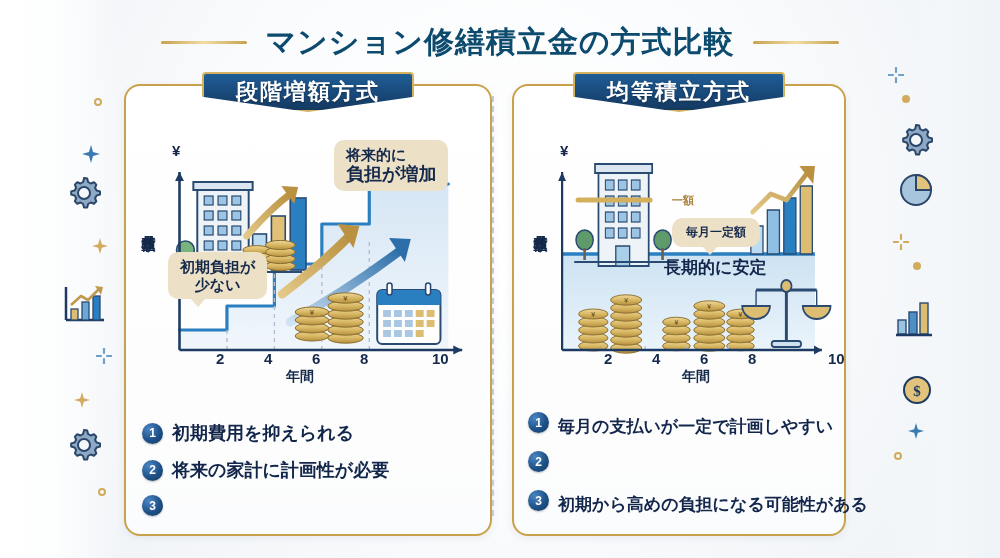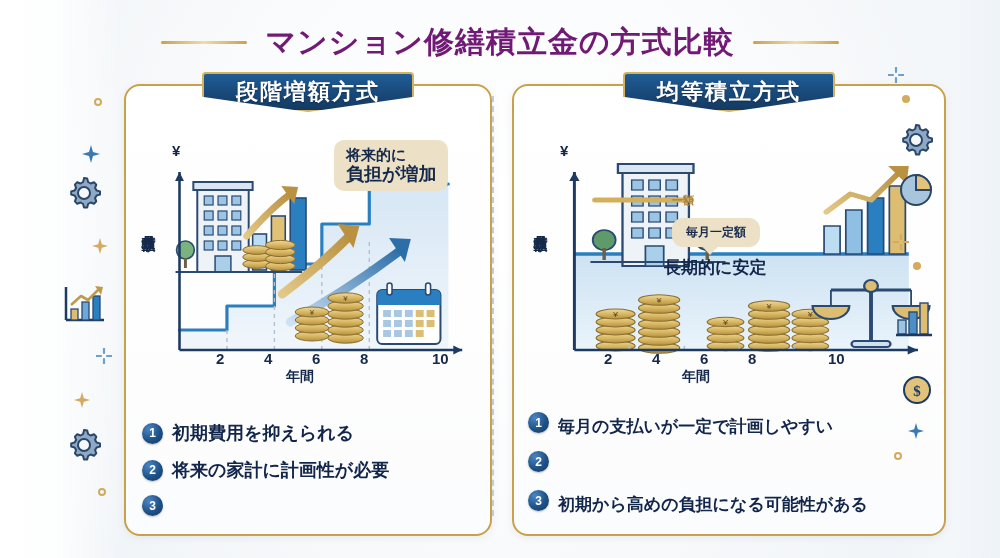--- a/index.html
+++ b/index.html
@@ -20,33 +20,33 @@
   
   .title-row{
     position:absolute;top:18px;left:0;right:0;height:48px;
     display:flex;align-items:center;justify-content:center;gap:18px;
   }
   .title-rule{
     width:86px;height:3px;border-radius:2px;
     background:linear-gradient(90deg,#c9a14a,#f0dca5,#c9a14a);
   }
   .title-text{
-    font-size:30px;font-weight:bold;letter-spacing:1px;color:#701a75;
+    font-size:30px;font-weight:bold;letter-spacing:1px;color:#0c4a6e;
     white-space:nowrap;
   }
 
   
   .panel{
     position:absolute;top:84px;height:452px;
     border:2px solid #c9a14a;border-radius:16px;
     background:linear-gradient(180deg,#ffffff 0%,#fdfdfd 70%,#fbfcfd 100%);
     box-shadow:0 2px 8px rgba(20,40,80,.07);
   }
   .panel.left{left:124px;width:368px;}
-  .panel.right{left:512px;width:434px;}
+  .panel.right{left:512px;width:334px;}
 
   .divider{
     position:absolute;top:96px;left:492px;height:420px;width:0;
     border-left:2px dashed #b9c5d4;opacity:.85;
   }
 
   
   .banner{
     position:absolute;top:-14px;left:50%;transform:translateX(-50%);
     height:40px;min-width:212px;padding:0 26px;
@@ -252,20 +252,25 @@
 
     <div style="position:absolute;left:0;right:0;top:212px;height:20px;">
       <span style="position:absolute;left:80px;font-size:15px;font-weight:bold;">2</span>
       <span style="position:absolute;left:128px;font-size:15px;font-weight:bold;">4</span>
       <span style="position:absolute;left:176px;font-size:15px;font-weight:bold;">6</span>
       <span style="position:absolute;left:224px;font-size:15px;font-weight:bold;">8</span>
       <span style="position:absolute;left:296px;font-size:15px;font-weight:bold;">10</span>
     </div>
     <div style="position:absolute;left:150px;top:230px;font-size:14px;font-weight:bold;">年間</div>
 
+    <div style="position:absolute;left:32px;top:114px;background:#ece0c6;border-radius:10px;padding:6px 12px;line-height:1.18;text-align:center;">
+      <div style="font-size:15px;font-weight:bold;">初期負担が</div>
+      <div style="font-size:15px;font-weight:bold;">少ない</div>
+      <div style="position:absolute;left:22px;bottom:-8px;width:0;height:0;border-left:8px solid transparent;border-right:8px solid transparent;border-top:9px solid #ece0c6;"></div>
+    </div>
 
     <div style="position:absolute;left:198px;top:2px;background:#ece0c6;border-radius:10px;padding:6px 12px;line-height:1.18;text-align:left;">
       <div style="font-size:15px;font-weight:bold;">将来的に</div>
       <div style="font-size:18px;font-weight:bold;">負担が増加</div>
     </div>
   </div>
 
   <div class="bullets">
     <div class="bullet">
       <span class="bullet-num">1</span>

